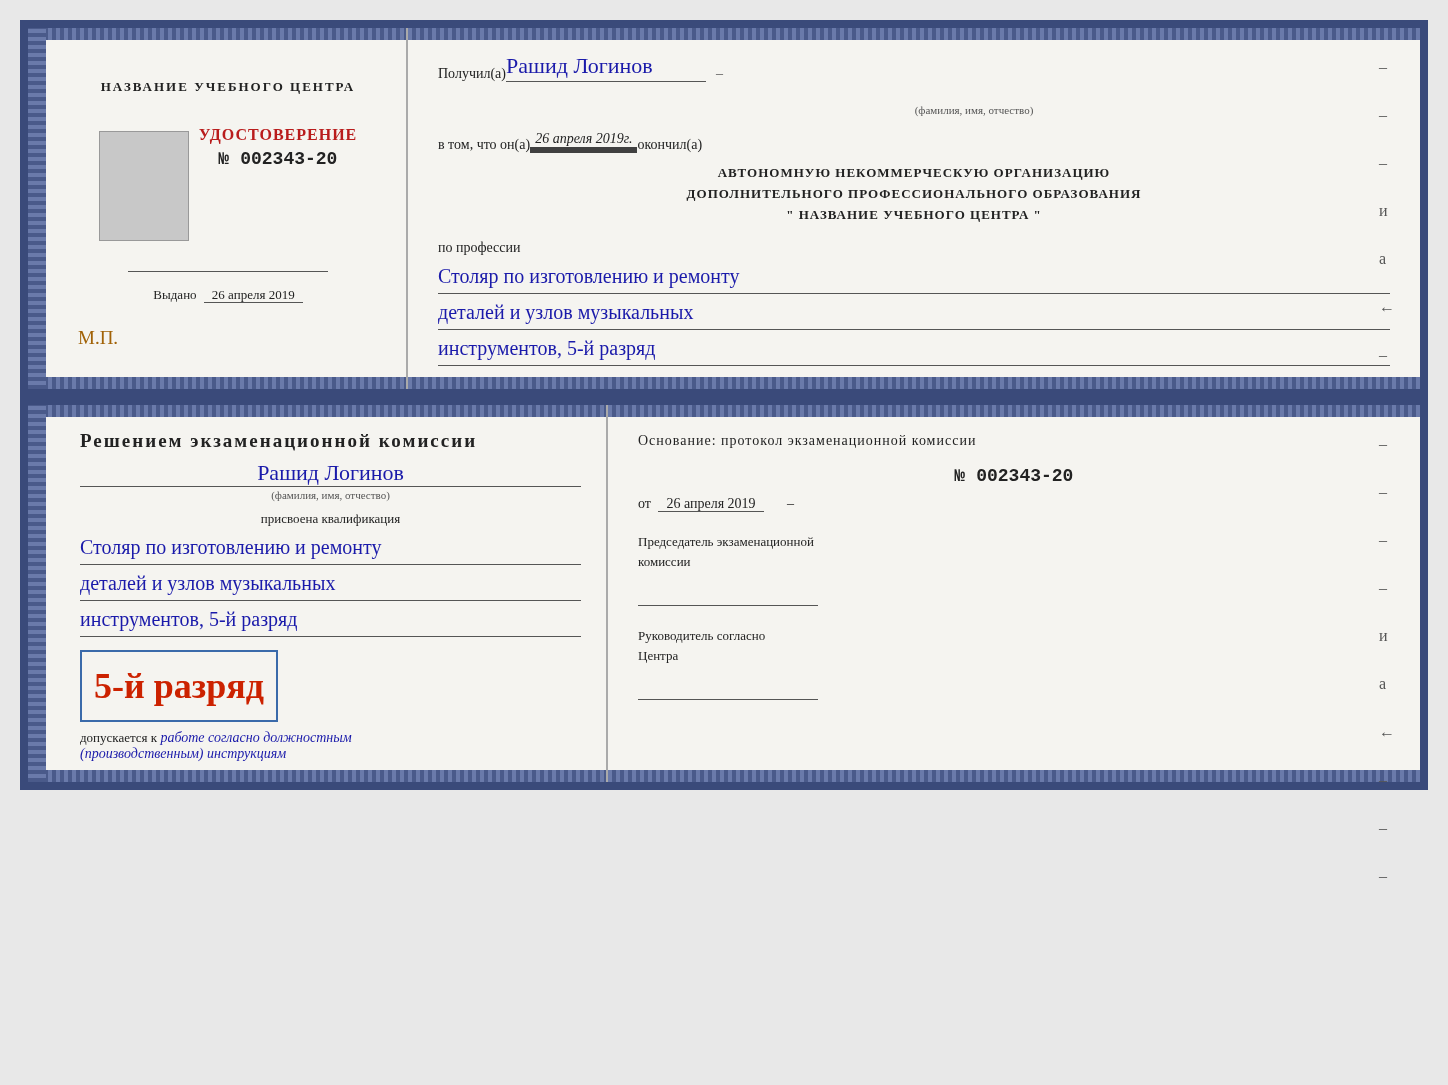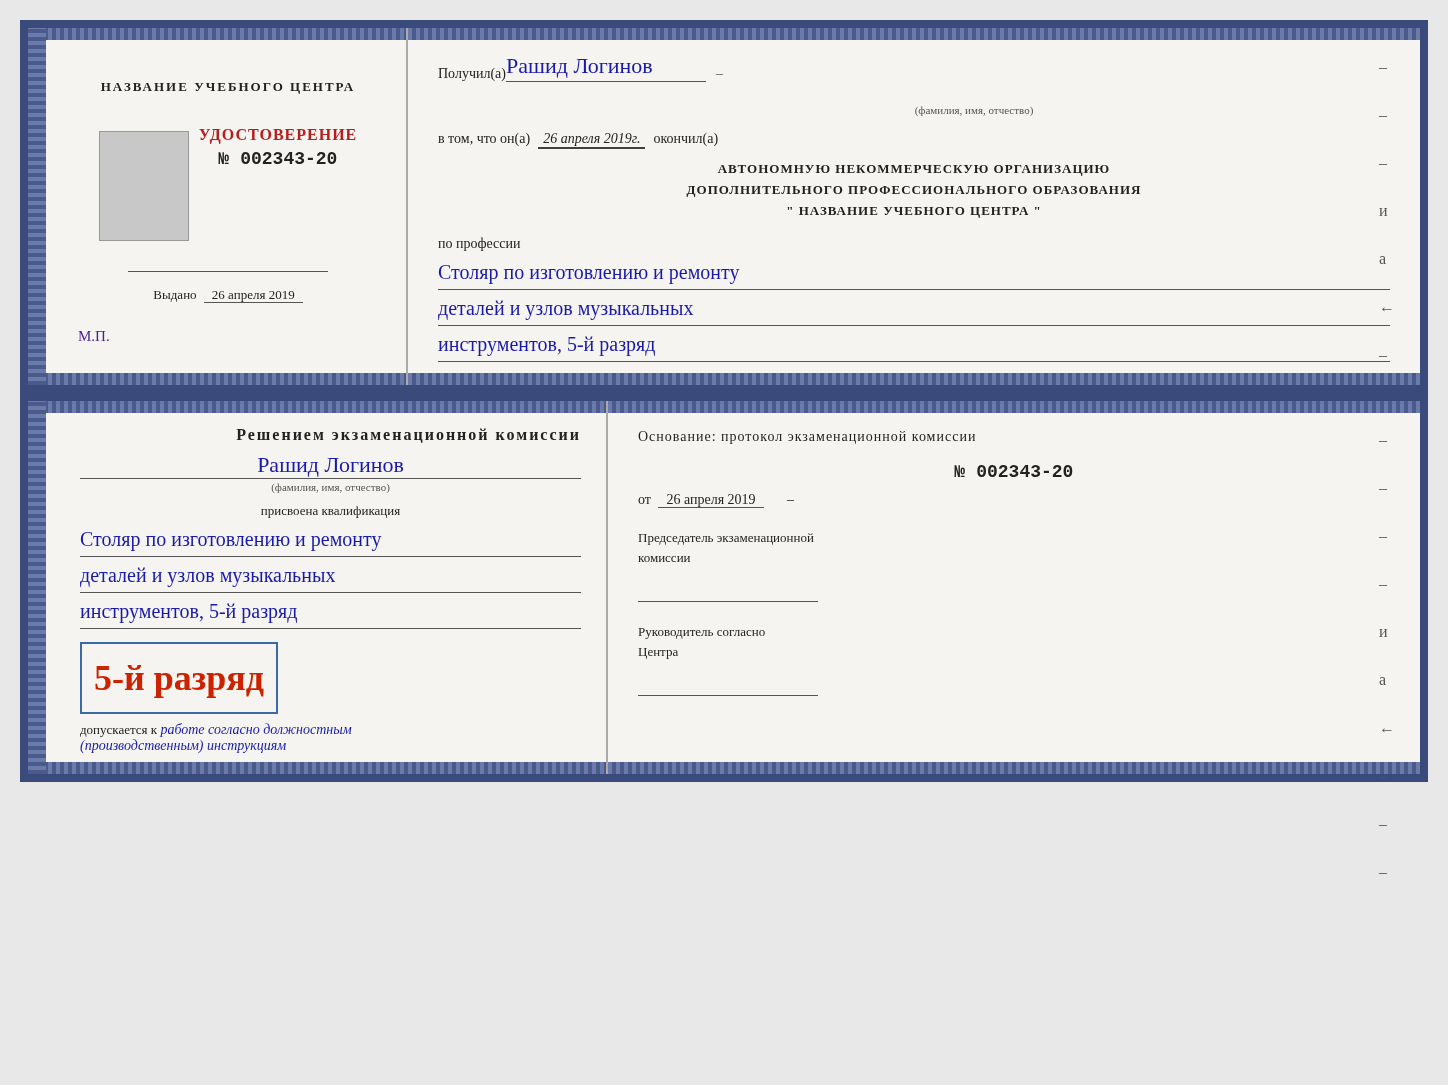--- a/index.html
+++ b/index.html
@@ -112,22 +112,22 @@
       margin: 5px 0;
     }
 
     .vydano-row {
       font-size: 13px;
       color: #222;
       margin-top: 10px;
     }
 
     .mp-label {
-      font-size: 15px;
-      color: #4c1d95;
+      font-size: 19px;
+      color: #a16207;
       align-self: flex-start;
       margin-bottom: 10px;
     }
 
     
     .recipient-row {
       display: flex;
       align-items: flex-end;
       gap: 0;
       margin-bottom: 22px;
@@ -161,27 +161,27 @@
       display: block;
       margin-top: 2px;
       margin-left: 120px;
     }
 
     .v-tom-row {
       font-size: 14px;
       color: #222;
       margin: 15px 0 8px 0;
       display: flex;
-      align-items: flex-start;
-      gap: 8px;
+      align-items: flex-end;
+      gap: 0;
     }
 
     .date-value {
       font-style: italic;
-      border-bottom: 2px solid #404040;
+      border-bottom: 6px solid #404040;
       padding: 0 5px;
       font-size: 14px;
       color: #222;
     }
 
     .okonchill-text {
       font-size: 14px;
       color: #222;
     }
 
@@ -247,25 +247,25 @@
       position: relative;
     }
 
     .doc-bottom-right {
       flex: 1;
       padding: 25px 30px 20px 30px;
       position: relative;
     }
 
     .resheniem-title {
-      font-size: 16px;
+      font-size: 19px;
       letter-spacing: 2px;
       font-weight: bold;
       color: #222;
-      text-align: right;
+      text-align: left;
       margin-bottom: 8px;
     }
 
     .handwritten-name {
       font-family: 'Segoe Script', 'Brush Script MT', cursive;
       font-size: 22px;
       color: #1a1aaa;
       border-bottom: 1px solid #555;
       display: block;
       margin-bottom: 2px;

